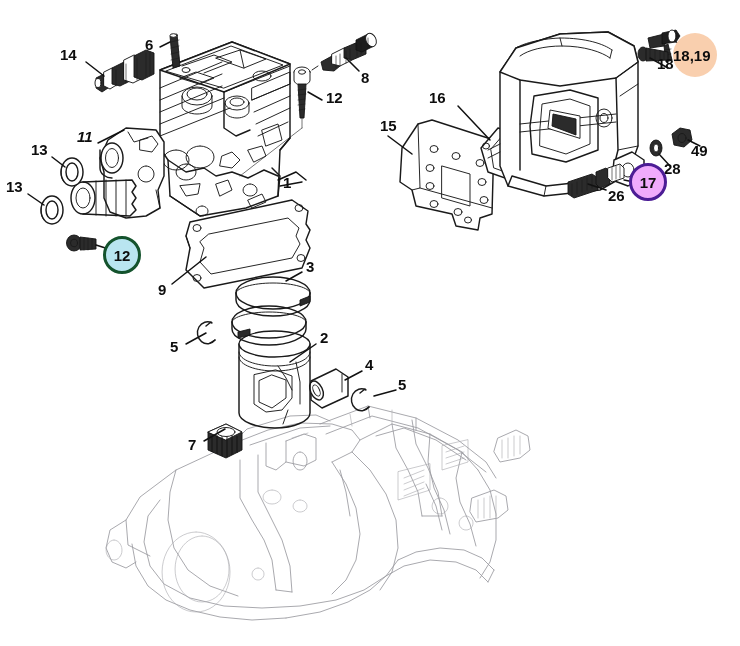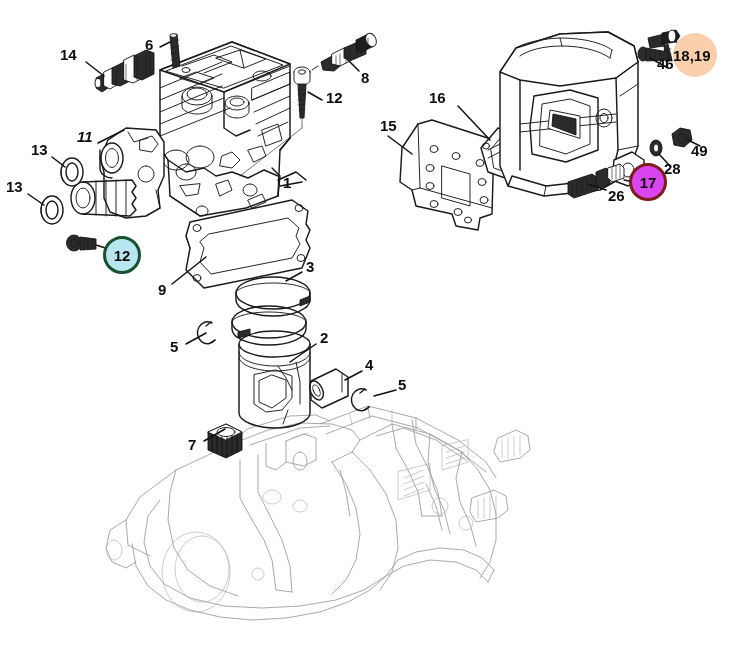--- a/index.html
+++ b/index.html
@@ -57,22 +57,22 @@
     font-family:"Liberation Sans",sans-serif;
     font-weight:bold;font-size:15px;
     color:#0d0d0d;
     user-select:none;
   }
   .badge-cyan{
     background:#b9e5f0;
     border:3px solid #14532d;
   }
   .badge-orange{
-    background:#d946ef;
-    border:3px solid #7f1d1d;
+    background:#f0abfc;
+    border:3px solid #4c1d95;
   }
   .glow{
     position:absolute;
     border-radius:50%;
     background:#f9cfae;
     display:block;
   }
   .glow-label{
     position:absolute;
     font-family:"Liberation Sans",sans-serif;
@@ -500,21 +500,21 @@
 <div class="callout" style="left:188px;top:437px;">7</div>
 <div class="callout" style="left:361px;top:70px;">8</div>
 <div class="callout" style="left:158px;top:282px;">9</div>
 <div class="callout" style="left:326px;top:90px;">12</div>
 <div class="callout" style="left:77px;top:129px;font-style:italic;">11</div>
 <div class="callout" style="left:31px;top:142px;">13</div>
 <div class="callout" style="left:6px;top:179px;">13</div>
 <div class="callout" style="left:60px;top:47px;">14</div>
 <div class="callout" style="left:380px;top:118px;">15</div>
 <div class="callout" style="left:429px;top:90px;">16</div>
-<div class="callout" style="left:657px;top:56px;">46</div>
+<div class="callout" style="left:657px;top:56px;">18</div>
 <div class="callout" style="left:608px;top:188px;">26</div>
 <div class="callout" style="left:691px;top:143px;">49</div>
 <div class="callout" style="left:664px;top:161px;">28</div>
 
 <div class="badge badge-cyan" style="left:103px;top:236px;">12</div>
 
 <div class="badge badge-orange" style="left:629px;top:163px;">17</div>
 
 <div class="glow" style="left:673px;top:33px;width:44px;height:44px;"></div>
 <div class="glow-label" style="left:673px;top:47px;">18,19</div>

